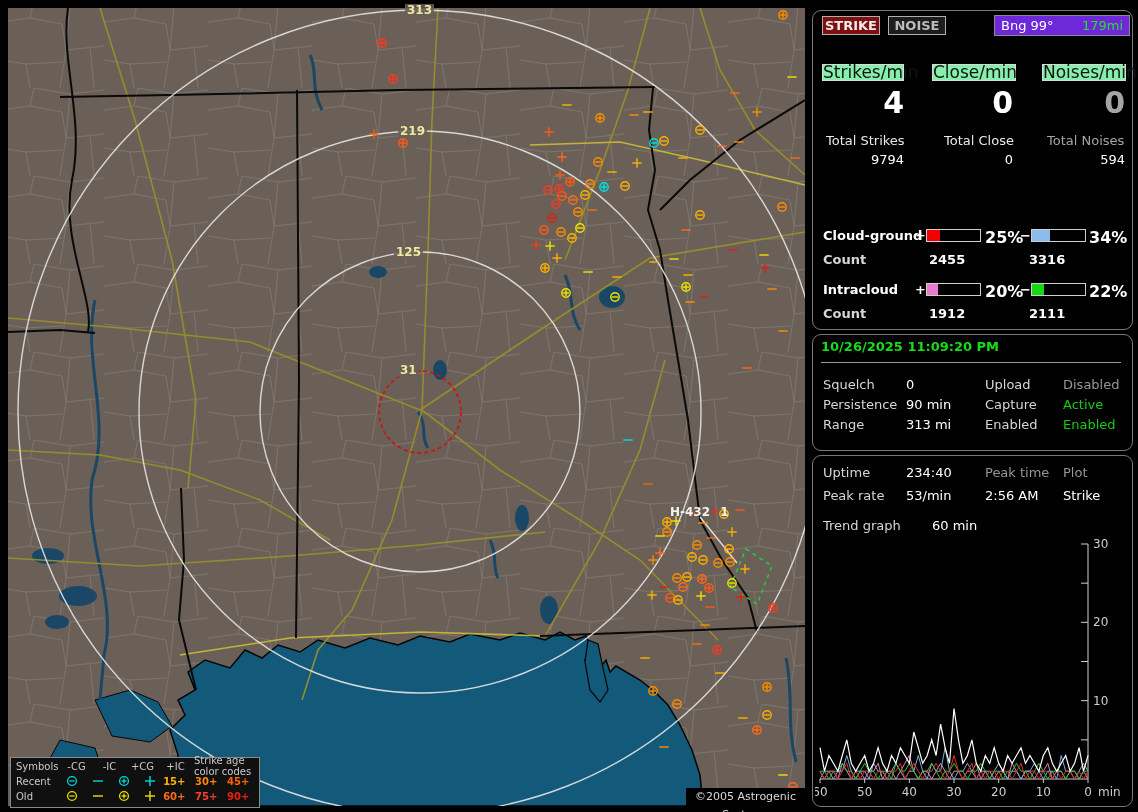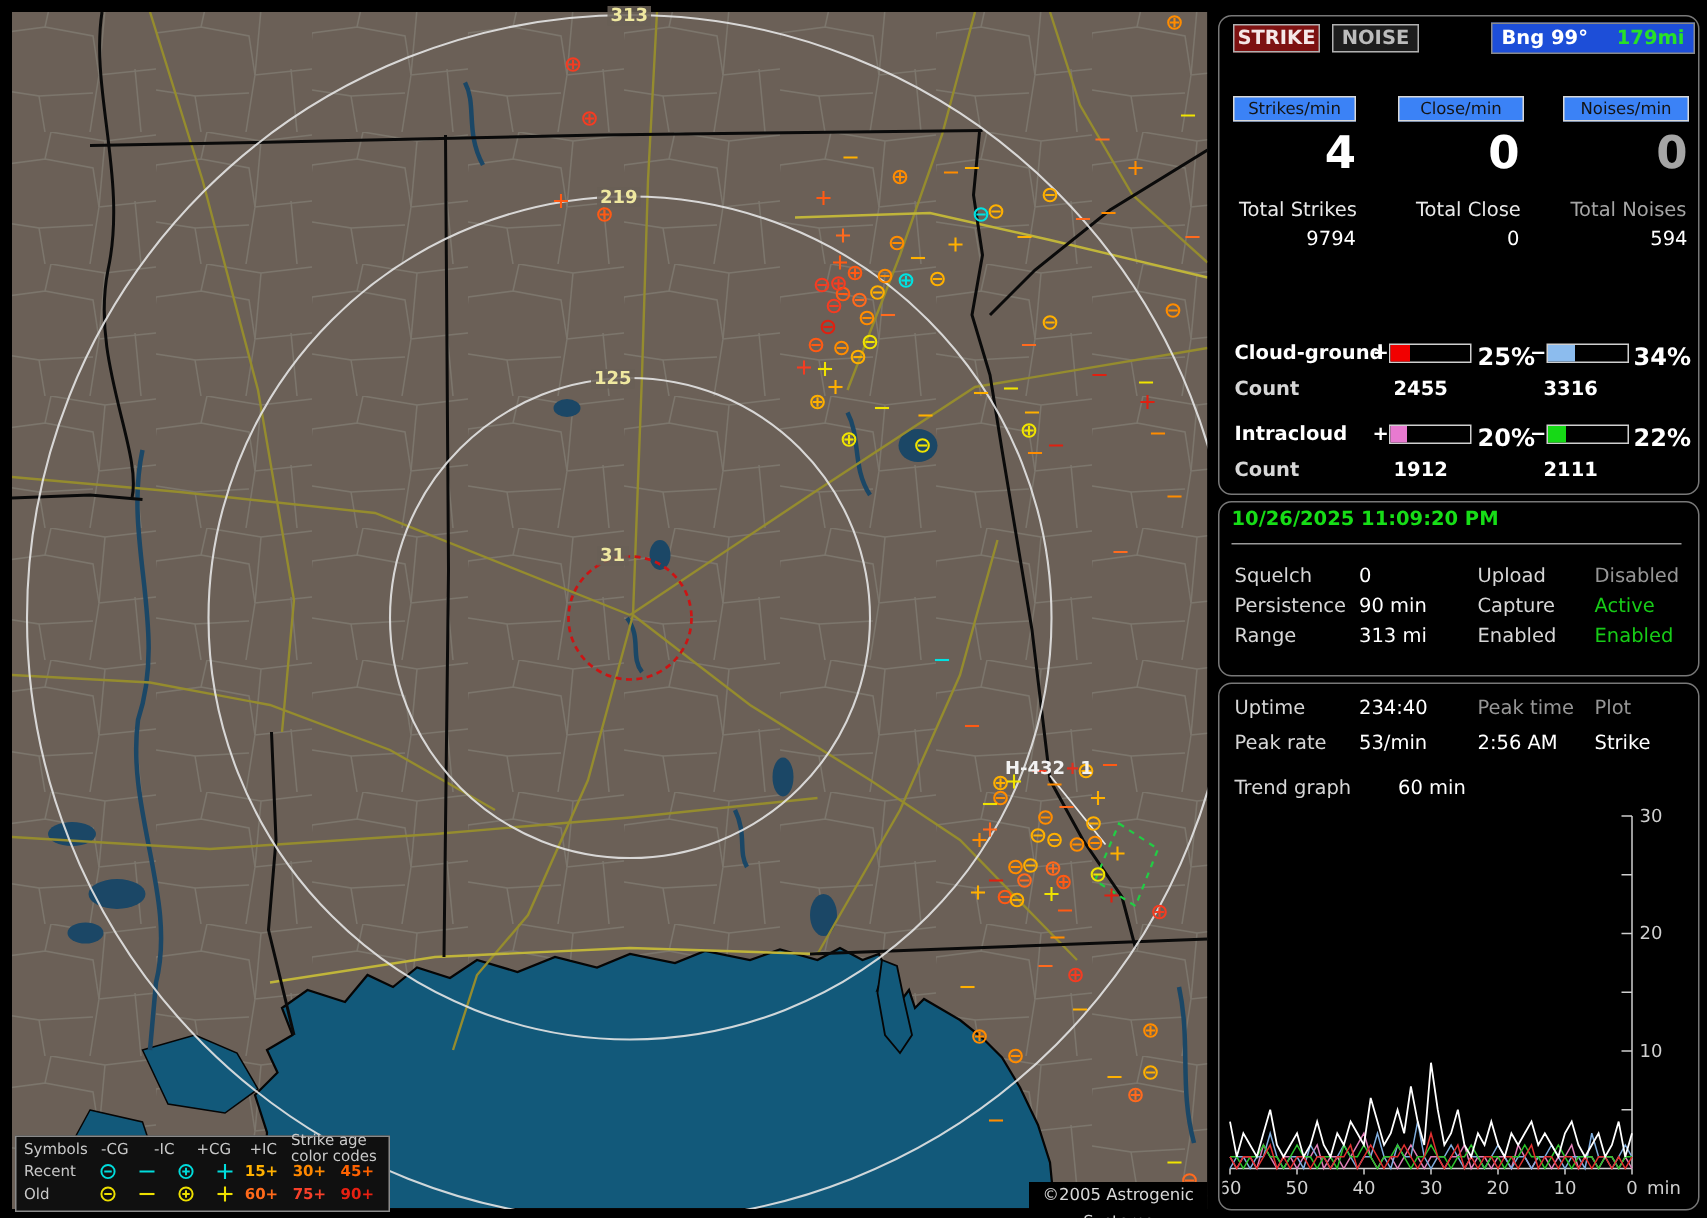--- a/index.html
+++ b/index.html
@@ -27,26 +27,26 @@
   .lg-agehdr{flex:1;padding-left:2px;}
   
   .panel{position:absolute;background:#000;border:1px solid #787878;border-radius:9px;}
   #panel1{left:812px;top:10px;width:319px;height:318px;}
   #panel2{left:812px;top:334px;width:319px;height:115px;}
   #panel3{left:812px;top:455px;width:319px;height:350px;}
   .tabbtn{position:absolute;font-size:13px;font-weight:bold;text-align:center;
           border:1px solid #b0b0b0;padding:0;line-height:17px;height:17px;}
   #strike-tab{left:9px;top:5px;width:56px;background:#7d1111;color:#f5e8e8;}
   #noise-tab{left:75px;top:5px;width:56px;background:#1d1d1d;color:#bcbcbc;}
-  #bng-badge{position:absolute;left:181px;top:4px;width:122px;height:19px;background:#1d4ed8;
+  #bng-badge{position:absolute;left:181px;top:4px;width:122px;height:19px;background:#6d28d9;
              border:1px solid #8a8a8a;display:flex;justify-content:space-between;
-             align-items:center;padding:0 6px;font-size:13px;font-weight:bold;}
+             align-items:center;padding:0 6px;font-size:13px;font-weight:normal;}
   #bng-badge .bng{color:#fff;} #bng-badge .dist{color:#28e028;}
-  .chip{position:absolute;top:53px;height:15px;line-height:15px;background:#3b82f6;color:#141414;
-        border:1px solid #d9d9d9;font-size:11px;text-align:center;}
+  .chip{position:absolute;top:53px;height:15px;line-height:15px;background:#86efac;color:#141414;
+        border:1px solid #d9d9d9;font-size:17px;text-align:center;}
   .bignum{position:absolute;top:74px;width:90px;text-align:right;font-size:30px;font-weight:bold;color:#fff;}
   .tot-lab{position:absolute;top:122px;font-size:13px;color:#e9e9e9;}
   .tot-val{position:absolute;top:141px;width:90px;text-align:right;font-size:13px;color:#fff;}
   .dim{color:#a5a5a5 !important;}
   #dist-title{position:absolute;left:10px;top:194px;width:298px;font-size:13px;color:#c9c9c9;
               border-bottom:1px solid #8a8a8a;padding-bottom:4px;}
   .dist-lab{position:absolute;left:10px;font-size:13px;font-weight:bold;color:#fff;}
   .sign{position:absolute;font-size:13px;font-weight:bold;color:#fff;}
   .bar{position:absolute;width:53px;height:11px;border:1px solid #cfcfcf;background:#000;}
   .bar>div{height:100%;}

